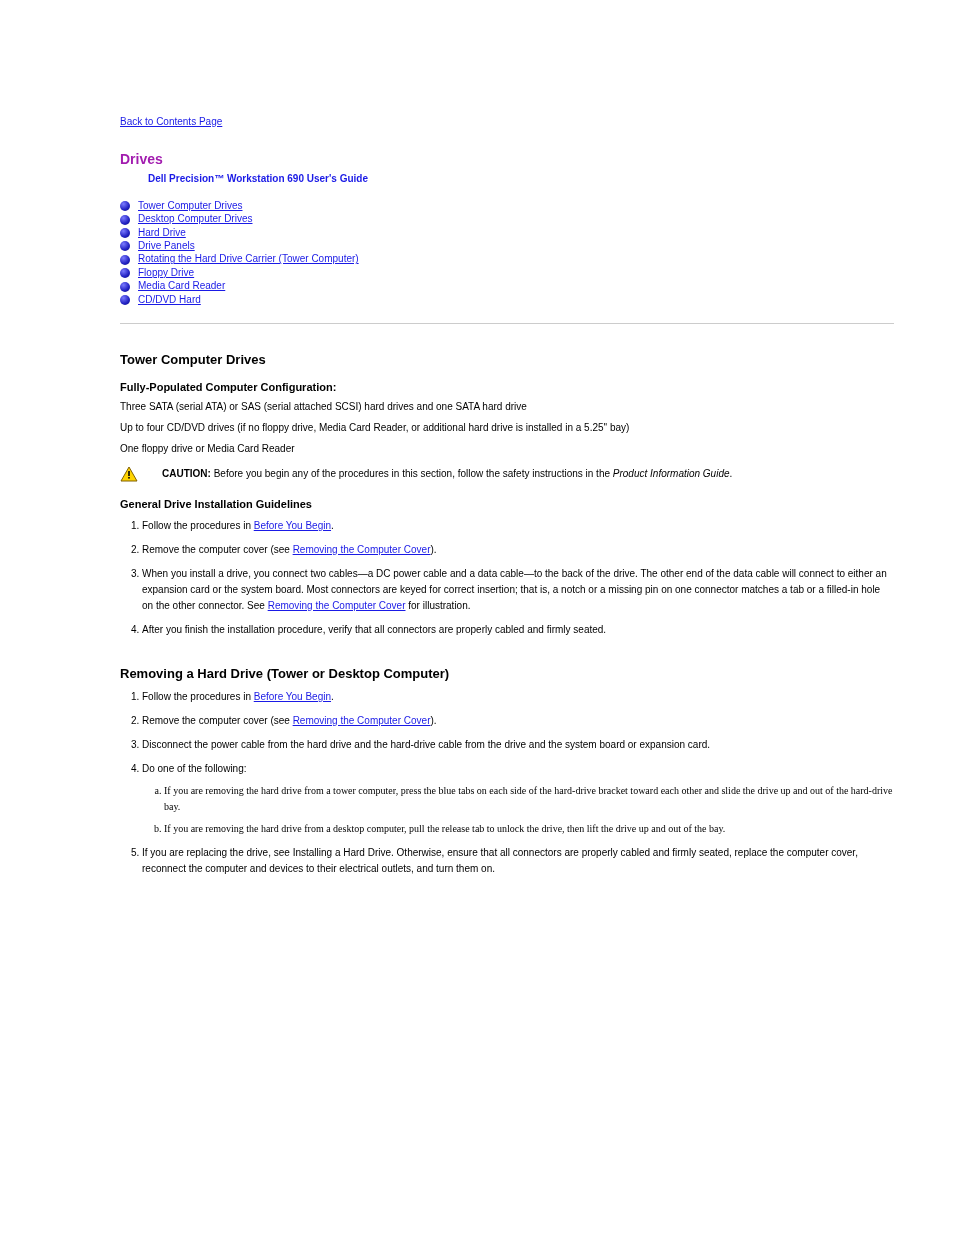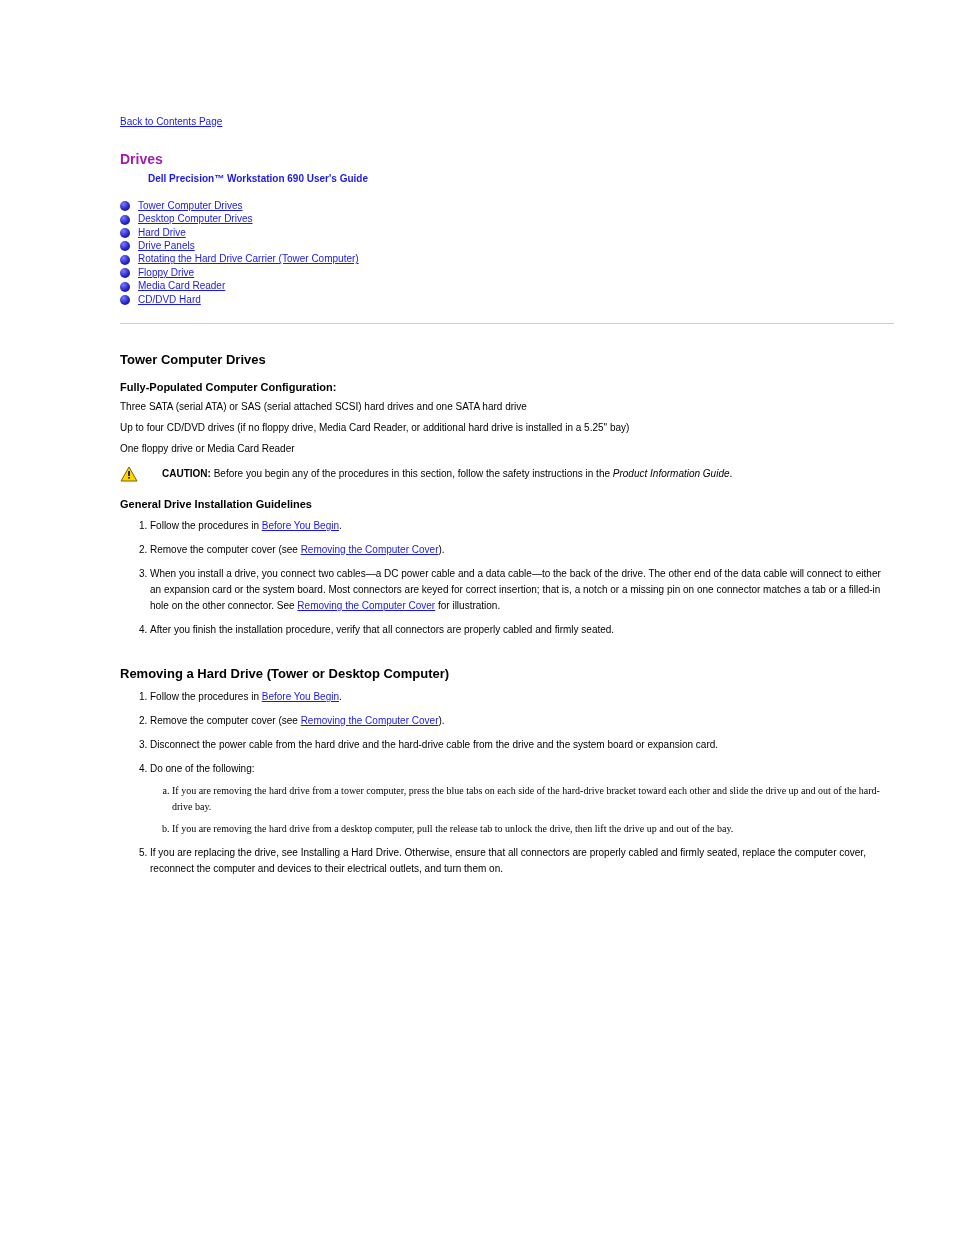--- a/index.html
+++ b/index.html
@@ -87,21 +87,21 @@
   .caution-icon svg {
     width: 18px;
     height: 16px;
     display: block;
   }
   ol.steps {
     margin: 4px 0;
     padding-left: 22px;
   }
   ol.steps > li {
-    margin: 8px 8px;
+    margin: 8px 0;
     line-height: 1.6;
   }
   ol.steps ol {
     list-style-type: lower-alpha;
     padding-left: 22px;
   }
   ol.steps ol > li {
     margin: 6px 0;
     font-family: Liberation Serif, serif;
   }

